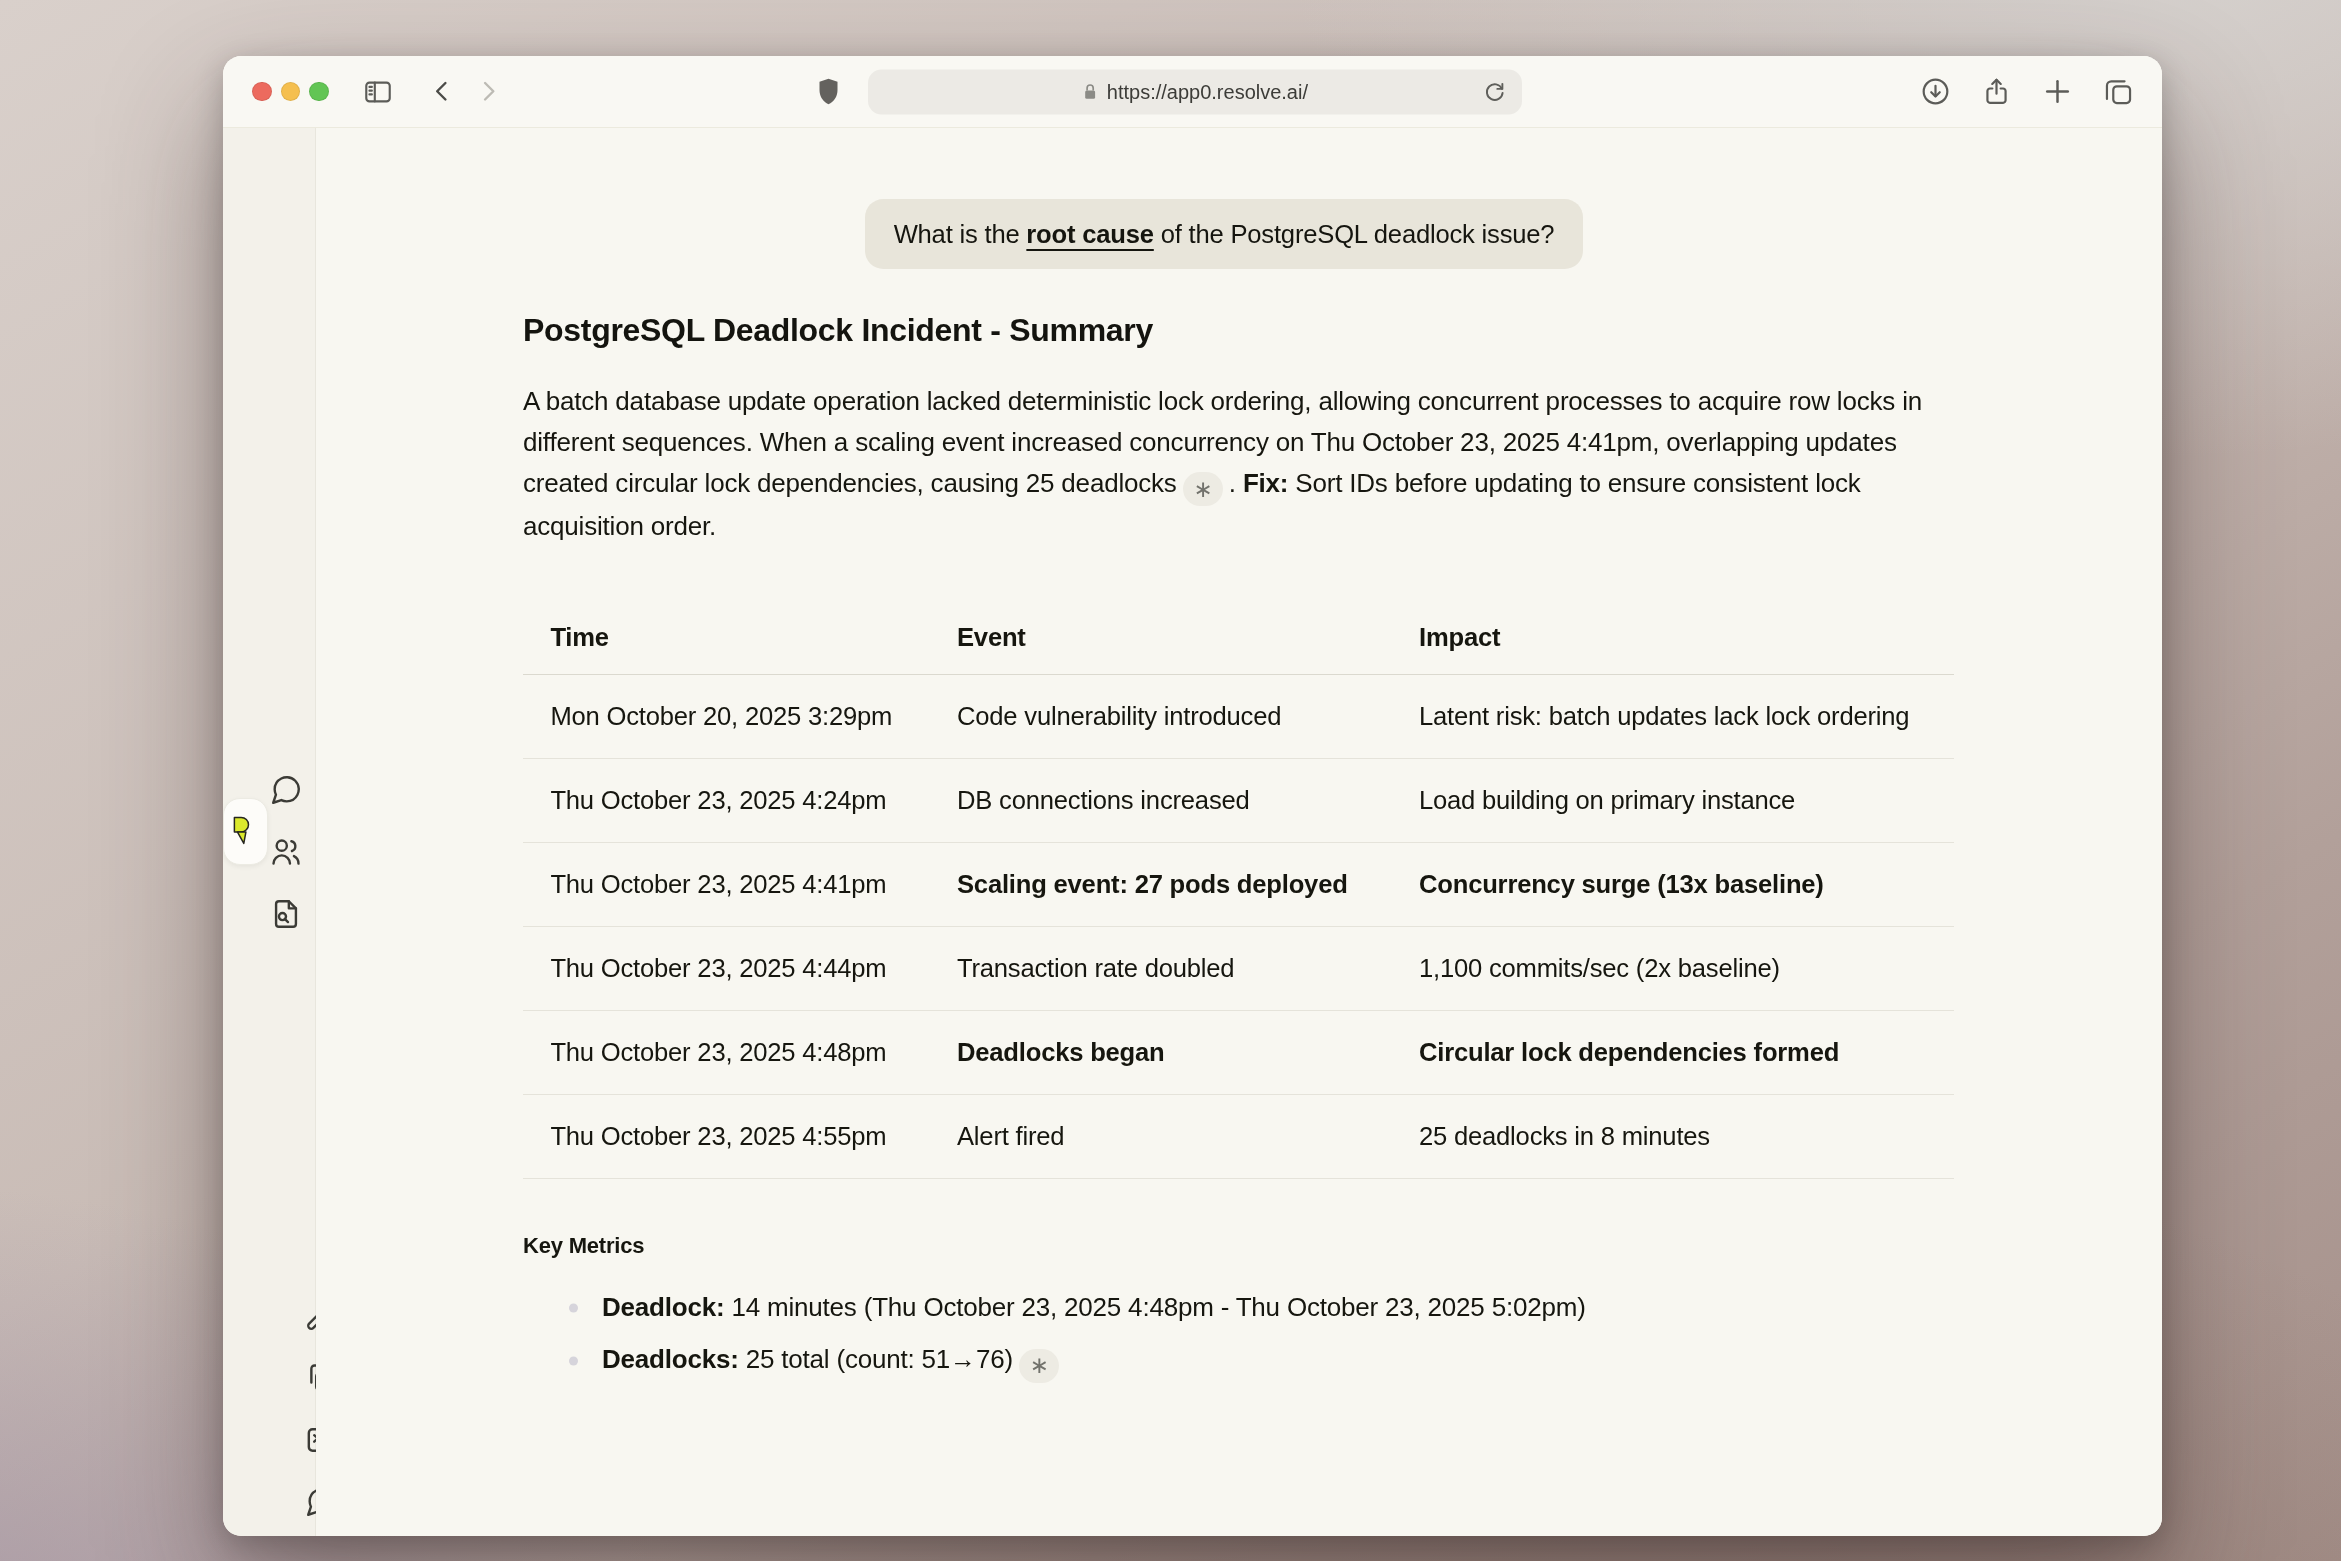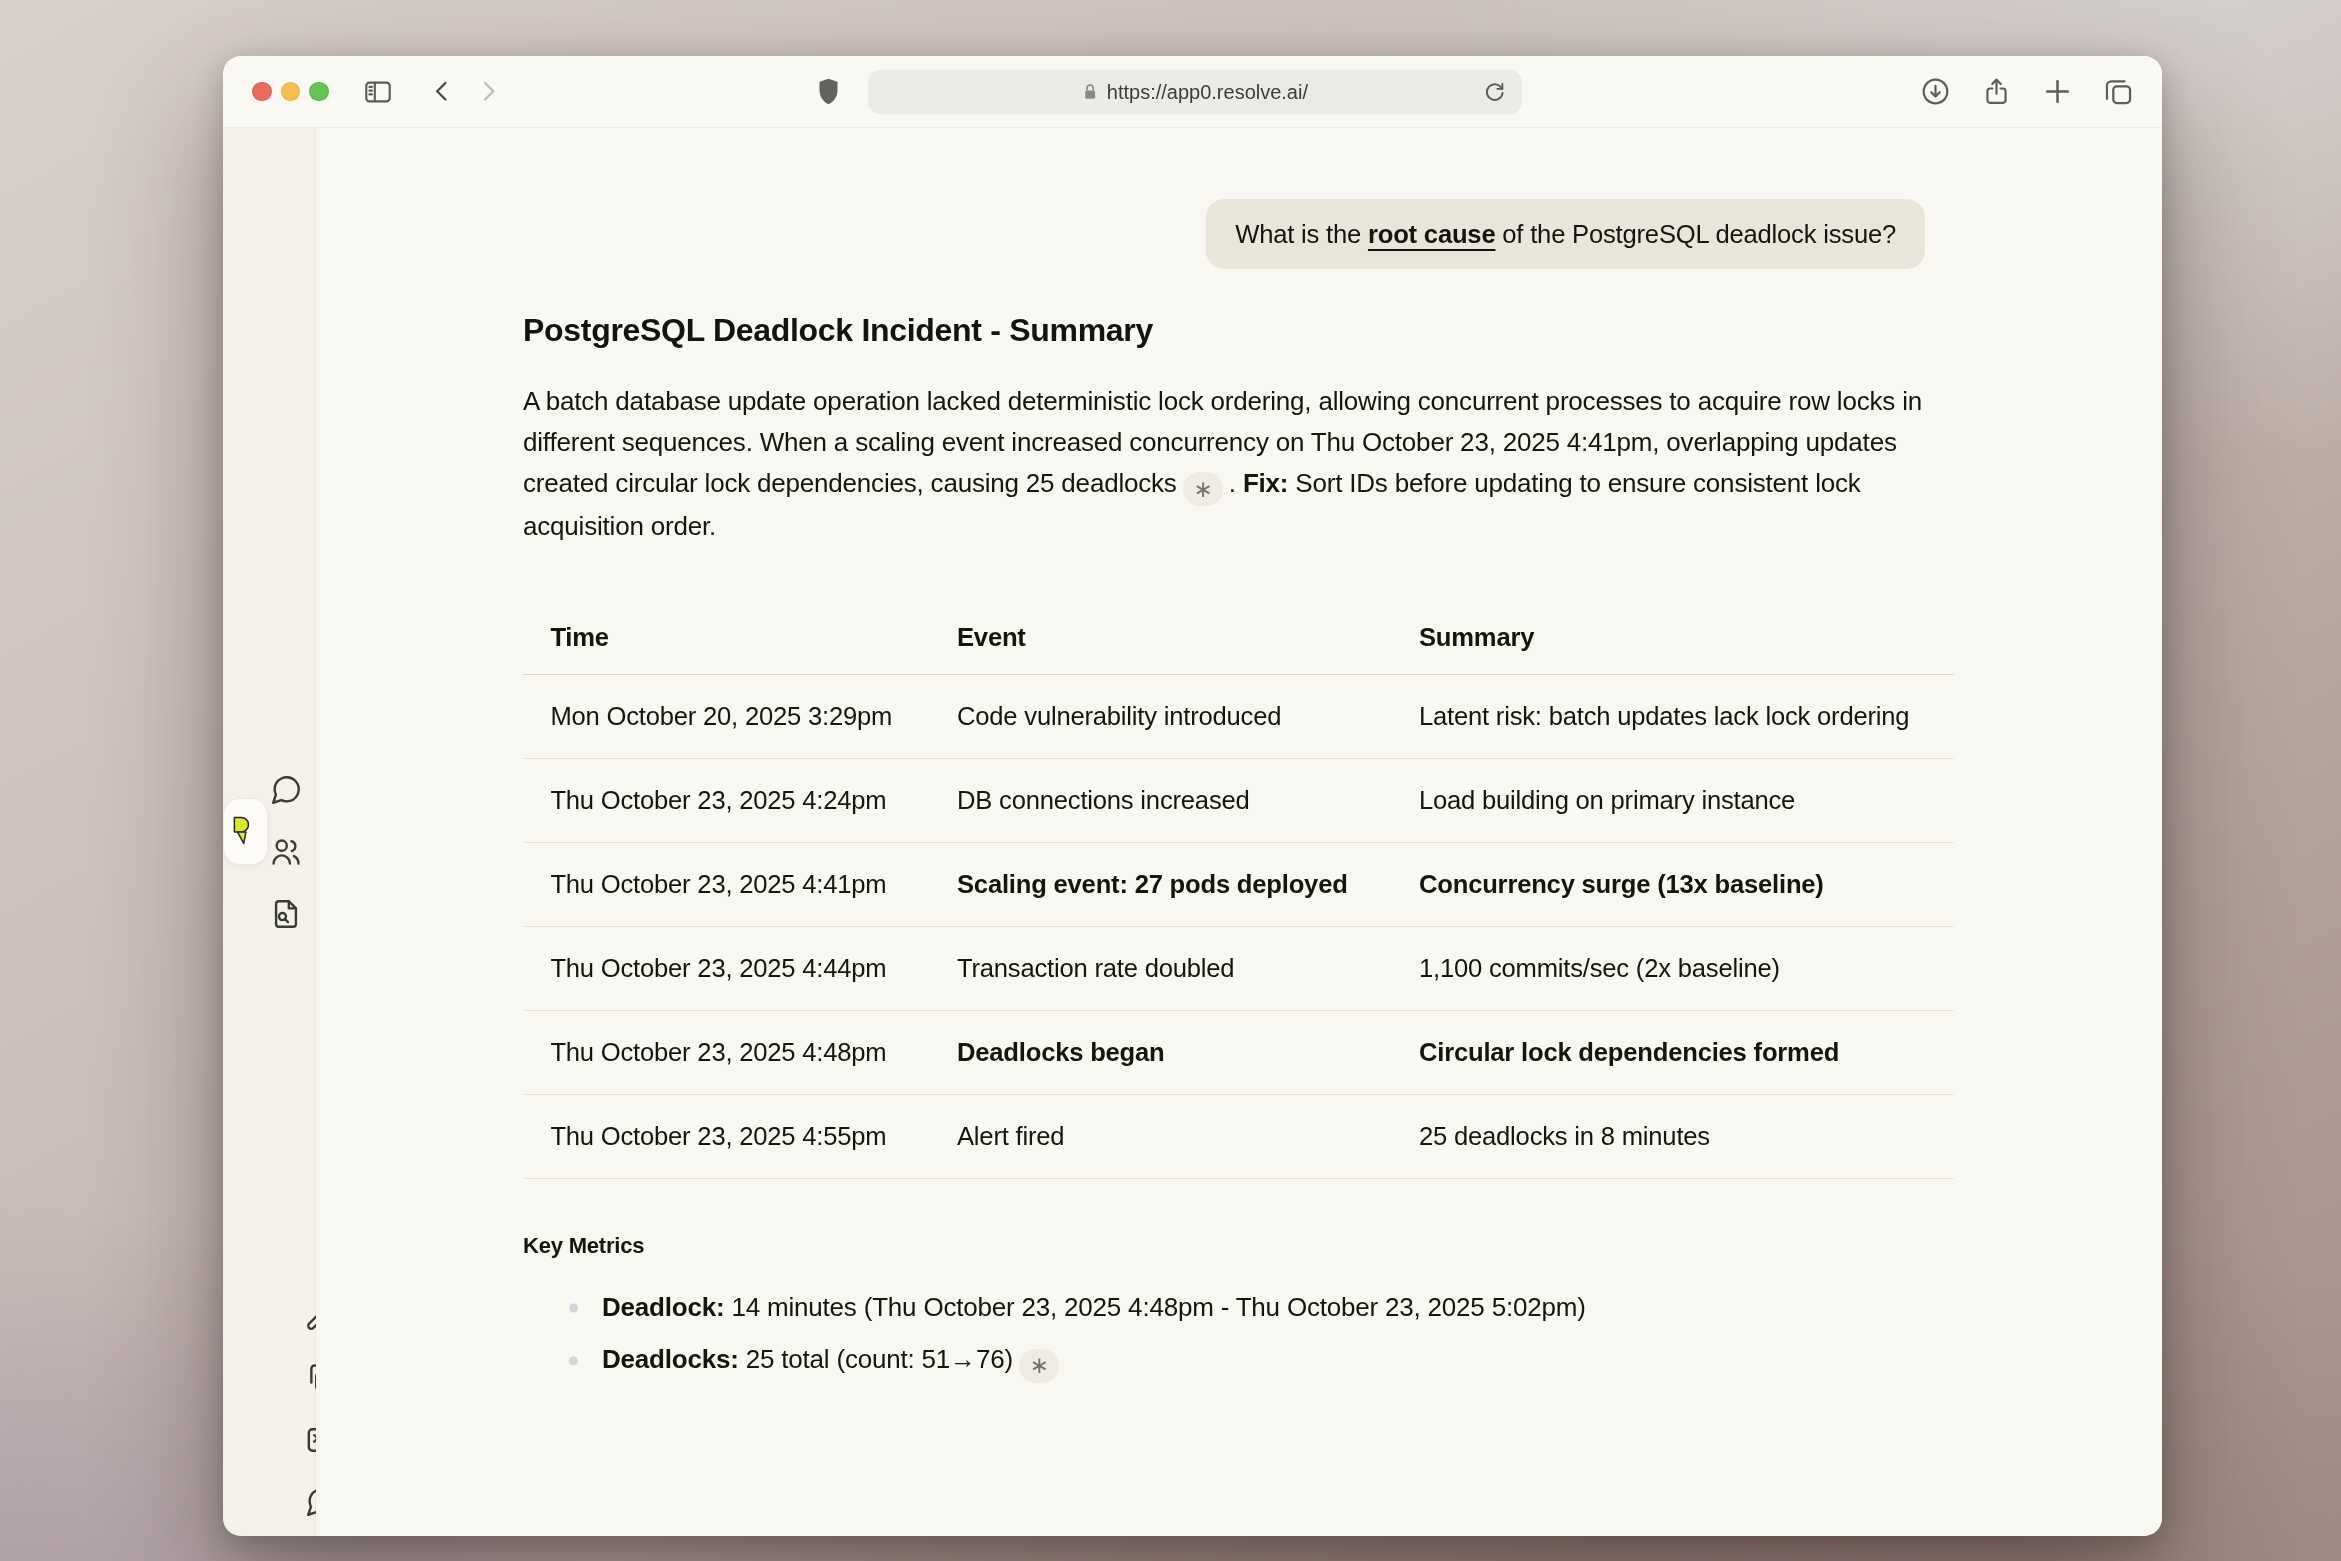--- a/index.html
+++ b/index.html
@@ -65,21 +65,21 @@
   .icon-btn { width:35px; height:35px; display:flex; align-items:center; justify-content:center; color:#3b3b36; }
   .icon-btn svg { width:34px; height:34px; stroke:currentColor; fill:none; stroke-width:1.7; stroke-linecap:round; stroke-linejoin:round; }
   .avatar {
     margin-top:24.4px; width:56px; height:56px; border-radius:50%;
     background:#faf9f3; display:flex; align-items:center; justify-content:center;
     font-size:24.4px; font-weight:500; color:#30302b; letter-spacing:0.6px;
   }
   
   .content { flex:1; background:#f8f7f1; overflow:hidden; }
   .column { width:1431px; margin-left:207px; }
-  .bubble-row { margin-top:71px; display:flex; justify-content:flex-end; padding-right:29px; }
+  .bubble-row { margin-top:71px; display:flex; justify-content:center; padding-right:29px; }
   .bubble {
     background:#e8e5da; border-radius:18.3px; height:70px; padding:0 29px;
     display:flex; align-items:center; font-size:25.6px; color:#15150f; letter-spacing:-0.2px;
   }
   .bubble .em { font-weight:700; text-decoration:underline; text-decoration-thickness:2.4px; text-underline-offset:5.5px; }
   .summary-title { margin-top:43px; font-size:32px; font-weight:700; letter-spacing:-0.3px; color:#14140f; }
   .summary-body { margin-top:32px; font-size:26px; line-height:41px; letter-spacing:-0.2px; width:1439px; color:#16160f; }
   .summary-body .fix { font-weight:700; }
   .chip {
     display:inline-flex; align-items:center; justify-content:center;
@@ -264,21 +264,21 @@
         <h2 class="summary-title">PostgreSQL Deadlock Incident - Summary</h2>
 
         <p class="summary-body">
           <span>A batch database update operation lacked deterministic lock ordering, allowing concurrent processes to acquire row locks in different sequences. When a scaling event increased concurrency on Thu October 23, 2025 4:41pm, overlapping updates created circular lock dependencies, causing 25 deadlocks</span><span class="chip">∗</span><span>. </span><span class="fix">Fix:</span><span> Sort IDs before updating to ensure consistent lock acquisition order.</span>
         </p>
 
         <div class="tl-table">
           <div class="trow thead">
             <div>Time</div>
             <div>Event</div>
-            <div>Summary</div>
+            <div>Impact</div>
           </div>
           <div class="trow tbody-row">
             <div>Mon October 20, 2025 3:29pm</div>
             <div>Code vulnerability introduced</div>
             <div>Latent risk: batch updates lack lock ordering</div>
           </div>
           <div class="trow tbody-row">
             <div>Thu October 23, 2025 4:24pm</div>
             <div>DB connections increased</div>
             <div>Load building on primary instance</div>

